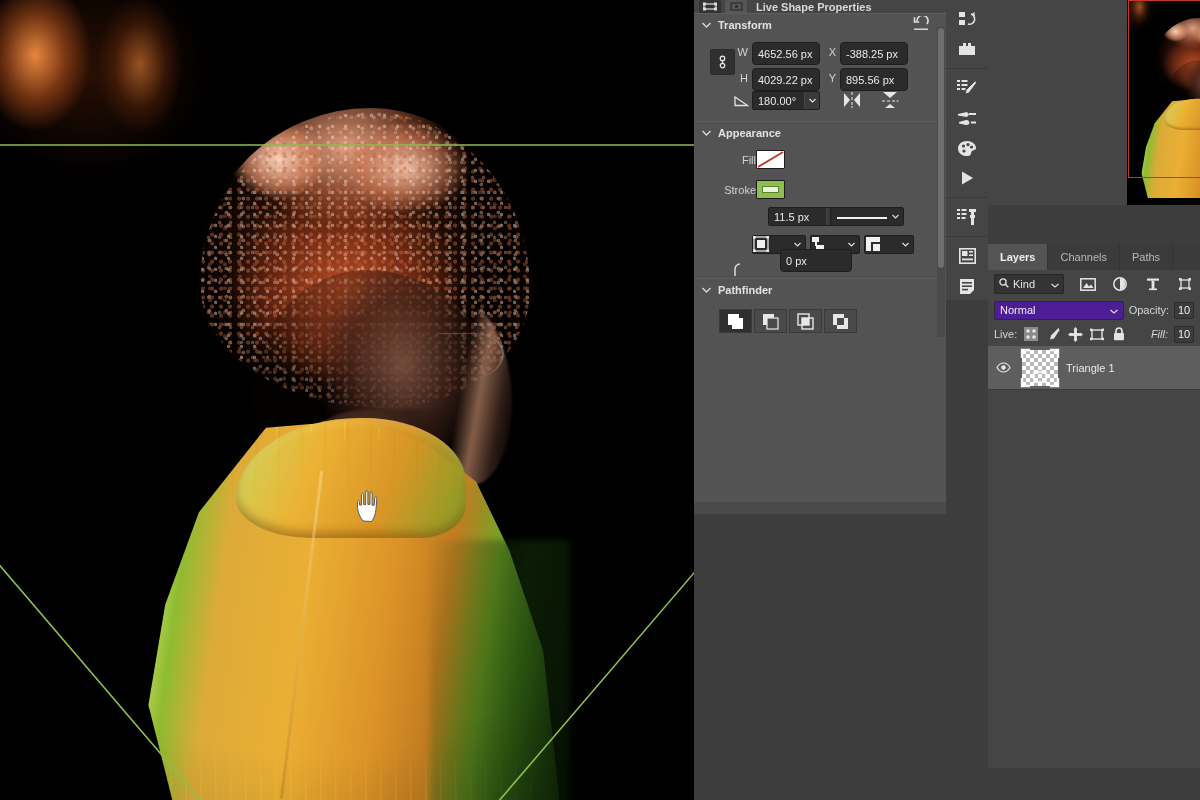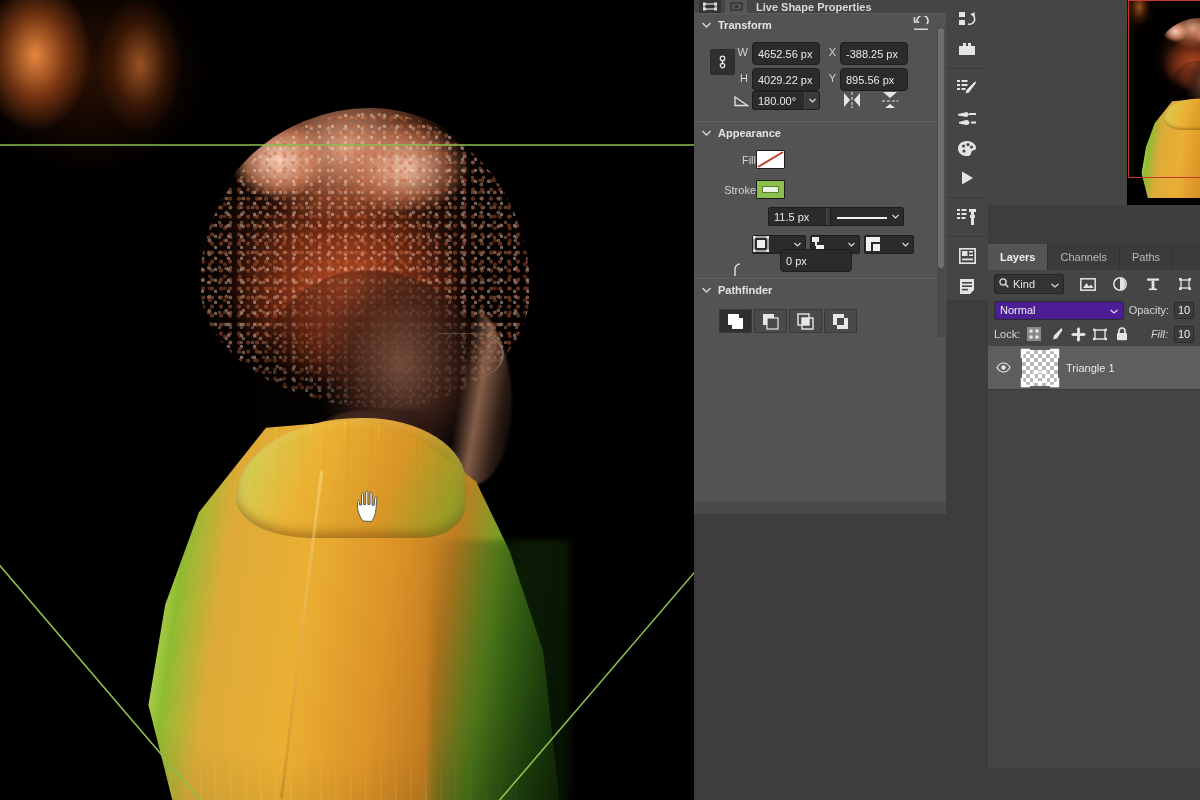--- a/index.html
+++ b/index.html
@@ -755,21 +755,21 @@
           <svg width="8" height="5" viewBox="0 0 8 5">
               <path d="M0.5 1 L4 4 L7.5 1" fill="none" stroke="#ddd" stroke-width="1.2"></path>
             </svg>
         </span>
       </div>
       <span>Opacity:</span>
       <div class="small-field" style="width:20px;">10</div>
     </div>
 
     <div class="lock-row">
-      <span>Lock:</span>
+      <span>Live:</span>
       <span class="lock-ico">
         <svg width="14" height="14" viewBox="0 0 14 14">
           <rect x="0" y="0" width="14" height="14" fill="#8a8a8a"></rect>
           <circle cx="4" cy="4" r="1.8" fill="#e6e6e6"></circle>
             <circle cx="10" cy="4" r="1.8" fill="#e6e6e6"></circle>
           <circle cx="4" cy="10" r="1.8" fill="#e6e6e6"></circle>
             <circle cx="10" cy="10" r="1.8" fill="#e6e6e6"></circle>
         </svg>
       </span>
       <span class="lock-ico">

